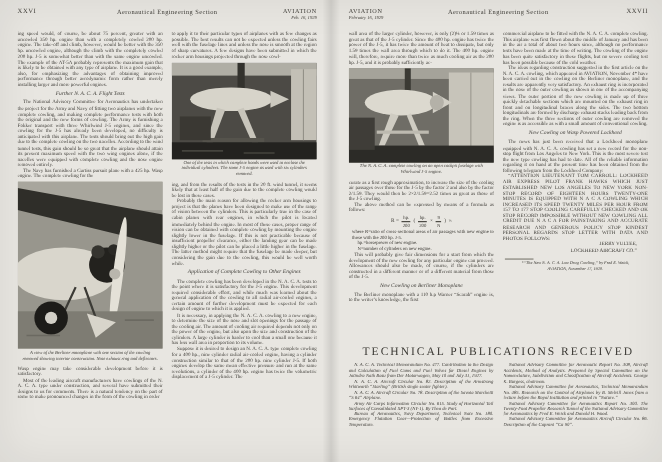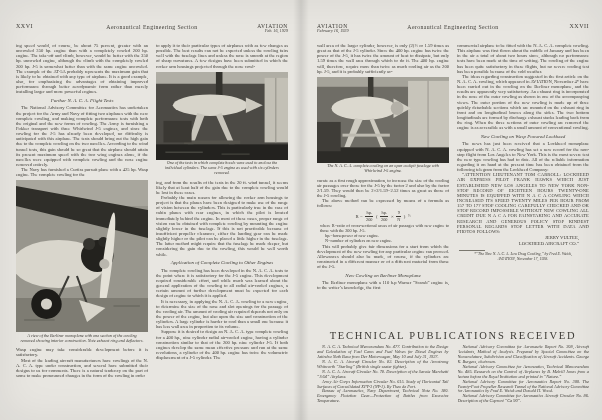--- a/index.html
+++ b/index.html
@@ -1,21 +1,21 @@
 <!DOCTYPE html>
 <html><head>
 <meta charset="utf-8">
 <style>
   html,body{margin:0;padding:0;width:602px;height:420px;overflow:hidden;background:#ffffff;}
   .spread{position:relative;width:602px;height:420px;background:#e8e6e1;
           box-shadow:inset 0 0 40px rgba(0,0,0,0.07);
           font-family:"Liberation Serif","DejaVu Serif",serif;color:#3d3b36;}
   .gutter{position:absolute;left:293px;top:0;width:16px;height:100%;
           background:linear-gradient(90deg,rgba(0,0,0,0) 0%,rgba(0,0,0,0.10) 50%,rgba(0,0,0,0) 100%);}
-  .page{position:absolute;top:0;height:420px;width:301px;box-sizing:border-box;padding:23px 13px 0 16px;}
+  .page{position:absolute;top:0;height:420px;width:301px;box-sizing:border-box;padding:8px 13px 0 16px;}
   .page.left{left:0;}
   .page.right{left:301px;}
   .pghead{display:flex;align-items:flex-start;height:15px;}
   .folio{font-size:6px;letter-spacing:0.5px;width:58px;}
   .folio.right{text-align:right;}
   .sectitle{flex:1;text-align:center;font-size:5.8px;letter-spacing:0.4px;padding-top:1px;}
   .mast{width:58px;line-height:1.1;}
   .mast.r{text-align:right;}
   .mast .mag{font-size:5.6px;letter-spacing:0.6px;}
   .mast .date{font-size:4.2px;font-style:italic;}

